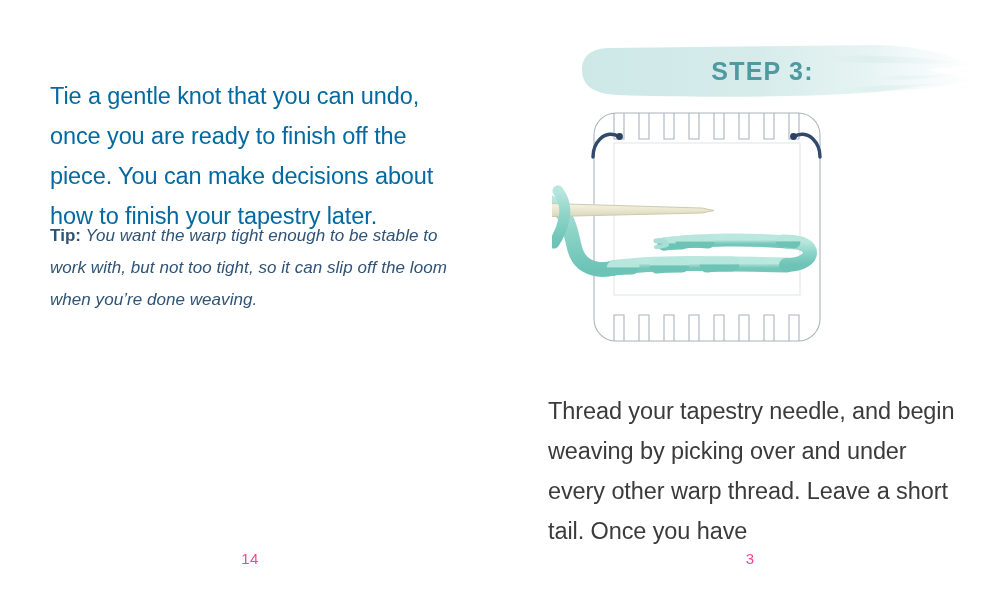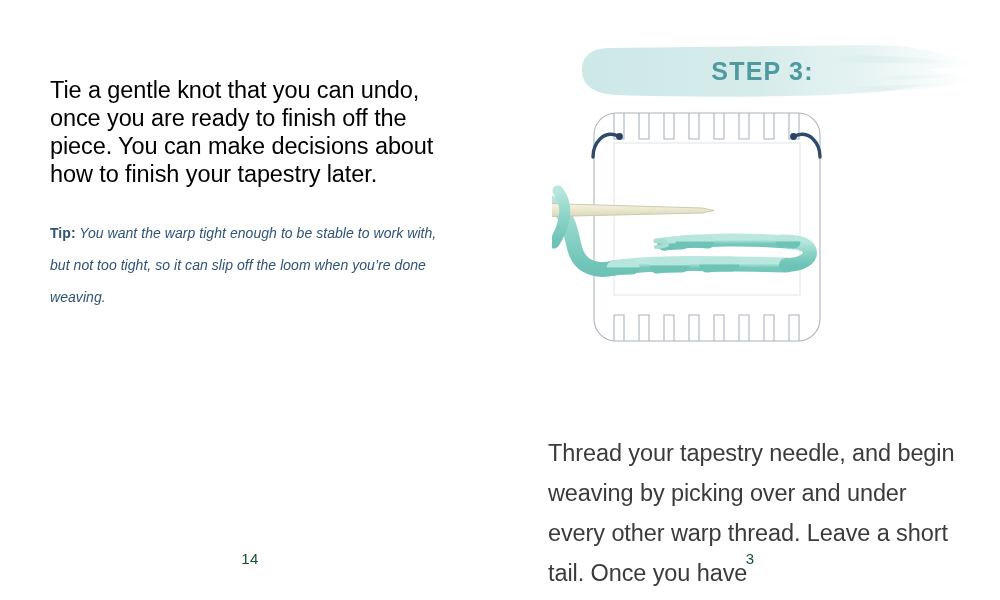--- a/index.html
+++ b/index.html
@@ -11,43 +11,43 @@
     position:relative;
   }
   .spread{position:absolute;inset:0;display:flex;}
   .page{position:relative;width:500px;height:600px;}
 
   
   .body-text{
     position:absolute;
     left:50px; top:52px; width:400px;
     font-size:23.5px;
-    line-height:28px;
-    color:#000000;
+    line-height:40px;
+    color:#0369a1;
     letter-spacing:-0.1px;
   }
   .tip-text{
     position:absolute;
     left:50px; top:203px; width:400px;
-    font-size:14px;
+    font-size:17px;
     line-height:32px;
     color:#2f5375;
     font-style:italic;
     letter-spacing:0.05px;
   }
   .tip-text .tip-lead{
     font-style:normal;
     font-weight:bold;
   }
   .folio{
     position:absolute;
     bottom:33px; left:0; width:100%;
     text-align:center;
     font-size:15px;
-    color:#14532d;
+    color:#ec4899;
     letter-spacing:0.4px;
   }
 
   
   .step-banner{
     position:absolute;
     left:78px; top:40px;
     width:400px; height:62px;
   }
   .step-banner svg{position:absolute;left:0;top:0;}
@@ -67,21 +67,21 @@
 
   .loom-wrap{
     position:absolute;
     left:52px; top:95px;
     width:410px; height:265px;
   }
   .loom-wrap svg{display:block;}
 
   .body-text-right{
     position:absolute;
-    left:48px; top:409px; width:420px;
+    left:48px; top:367px; width:420px;
     font-size:23.5px;
     line-height:40px;
     color:#3b3b3d;
     letter-spacing:-0.1px;
   }
 </style>
 </head>
 <body>
 
 <div class="spread">

